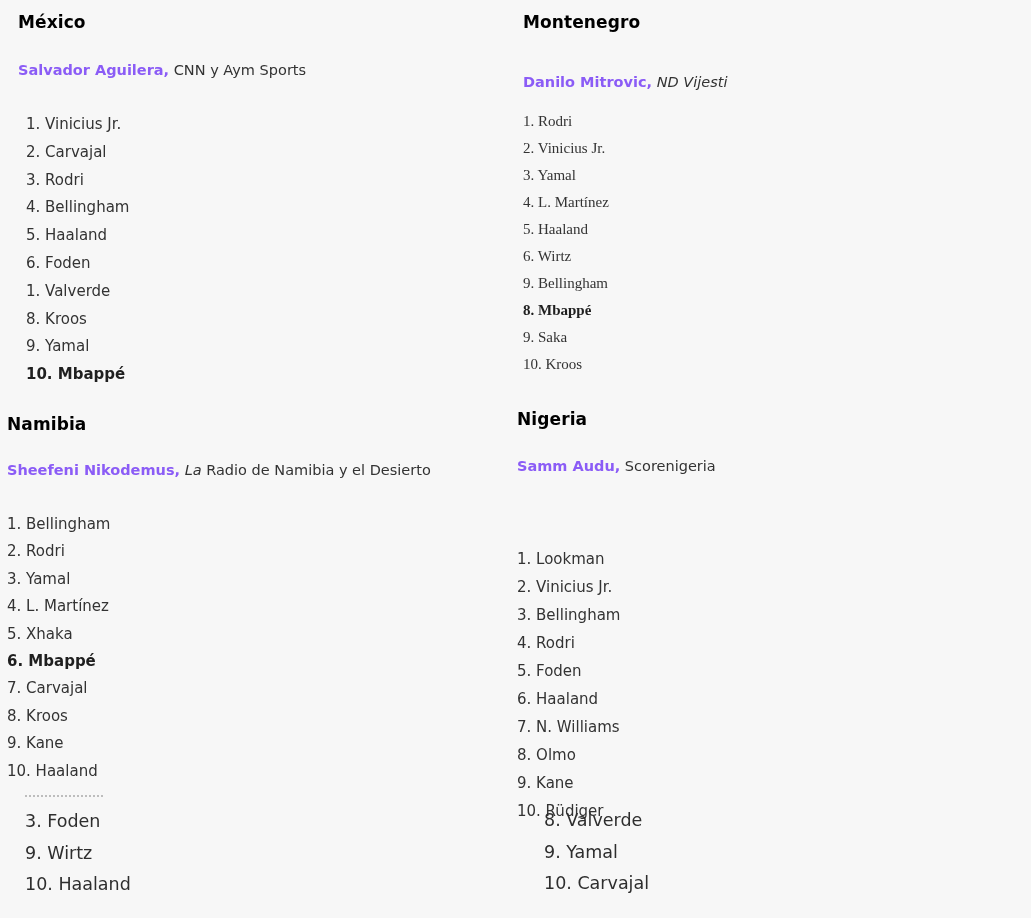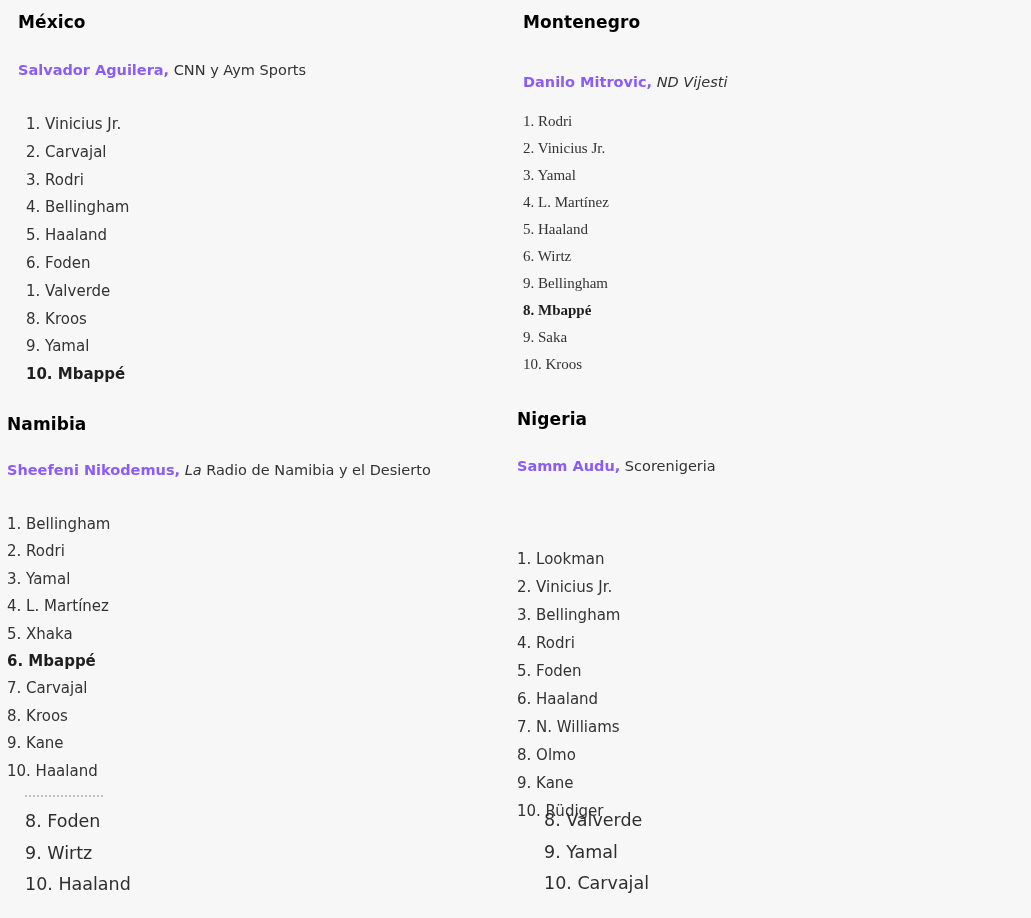--- a/index.html
+++ b/index.html
@@ -159,21 +159,21 @@
       <li>7. N. Williams</li>
       <li>8. Olmo</li>
       <li>9. Kane</li>
       <li>10. Rüdiger</li>
     </ol>
 </div>
 
 <div class="cutoff-line"></div>
 
 <ol class="overlay-list" id="overlay-left">
-    <li>8. Foden</li>
+    <li>3. Foden</li>
     <li>9. Wirtz</li>
     <li>10. Haaland</li>
   </ol>
 <ol class="overlay-list" id="overlay-right">
     <li>8. Valverde</li>
     <li>9. Yamal</li>
     <li>10. Carvajal</li>
   </ol>
 
 </body></html>

